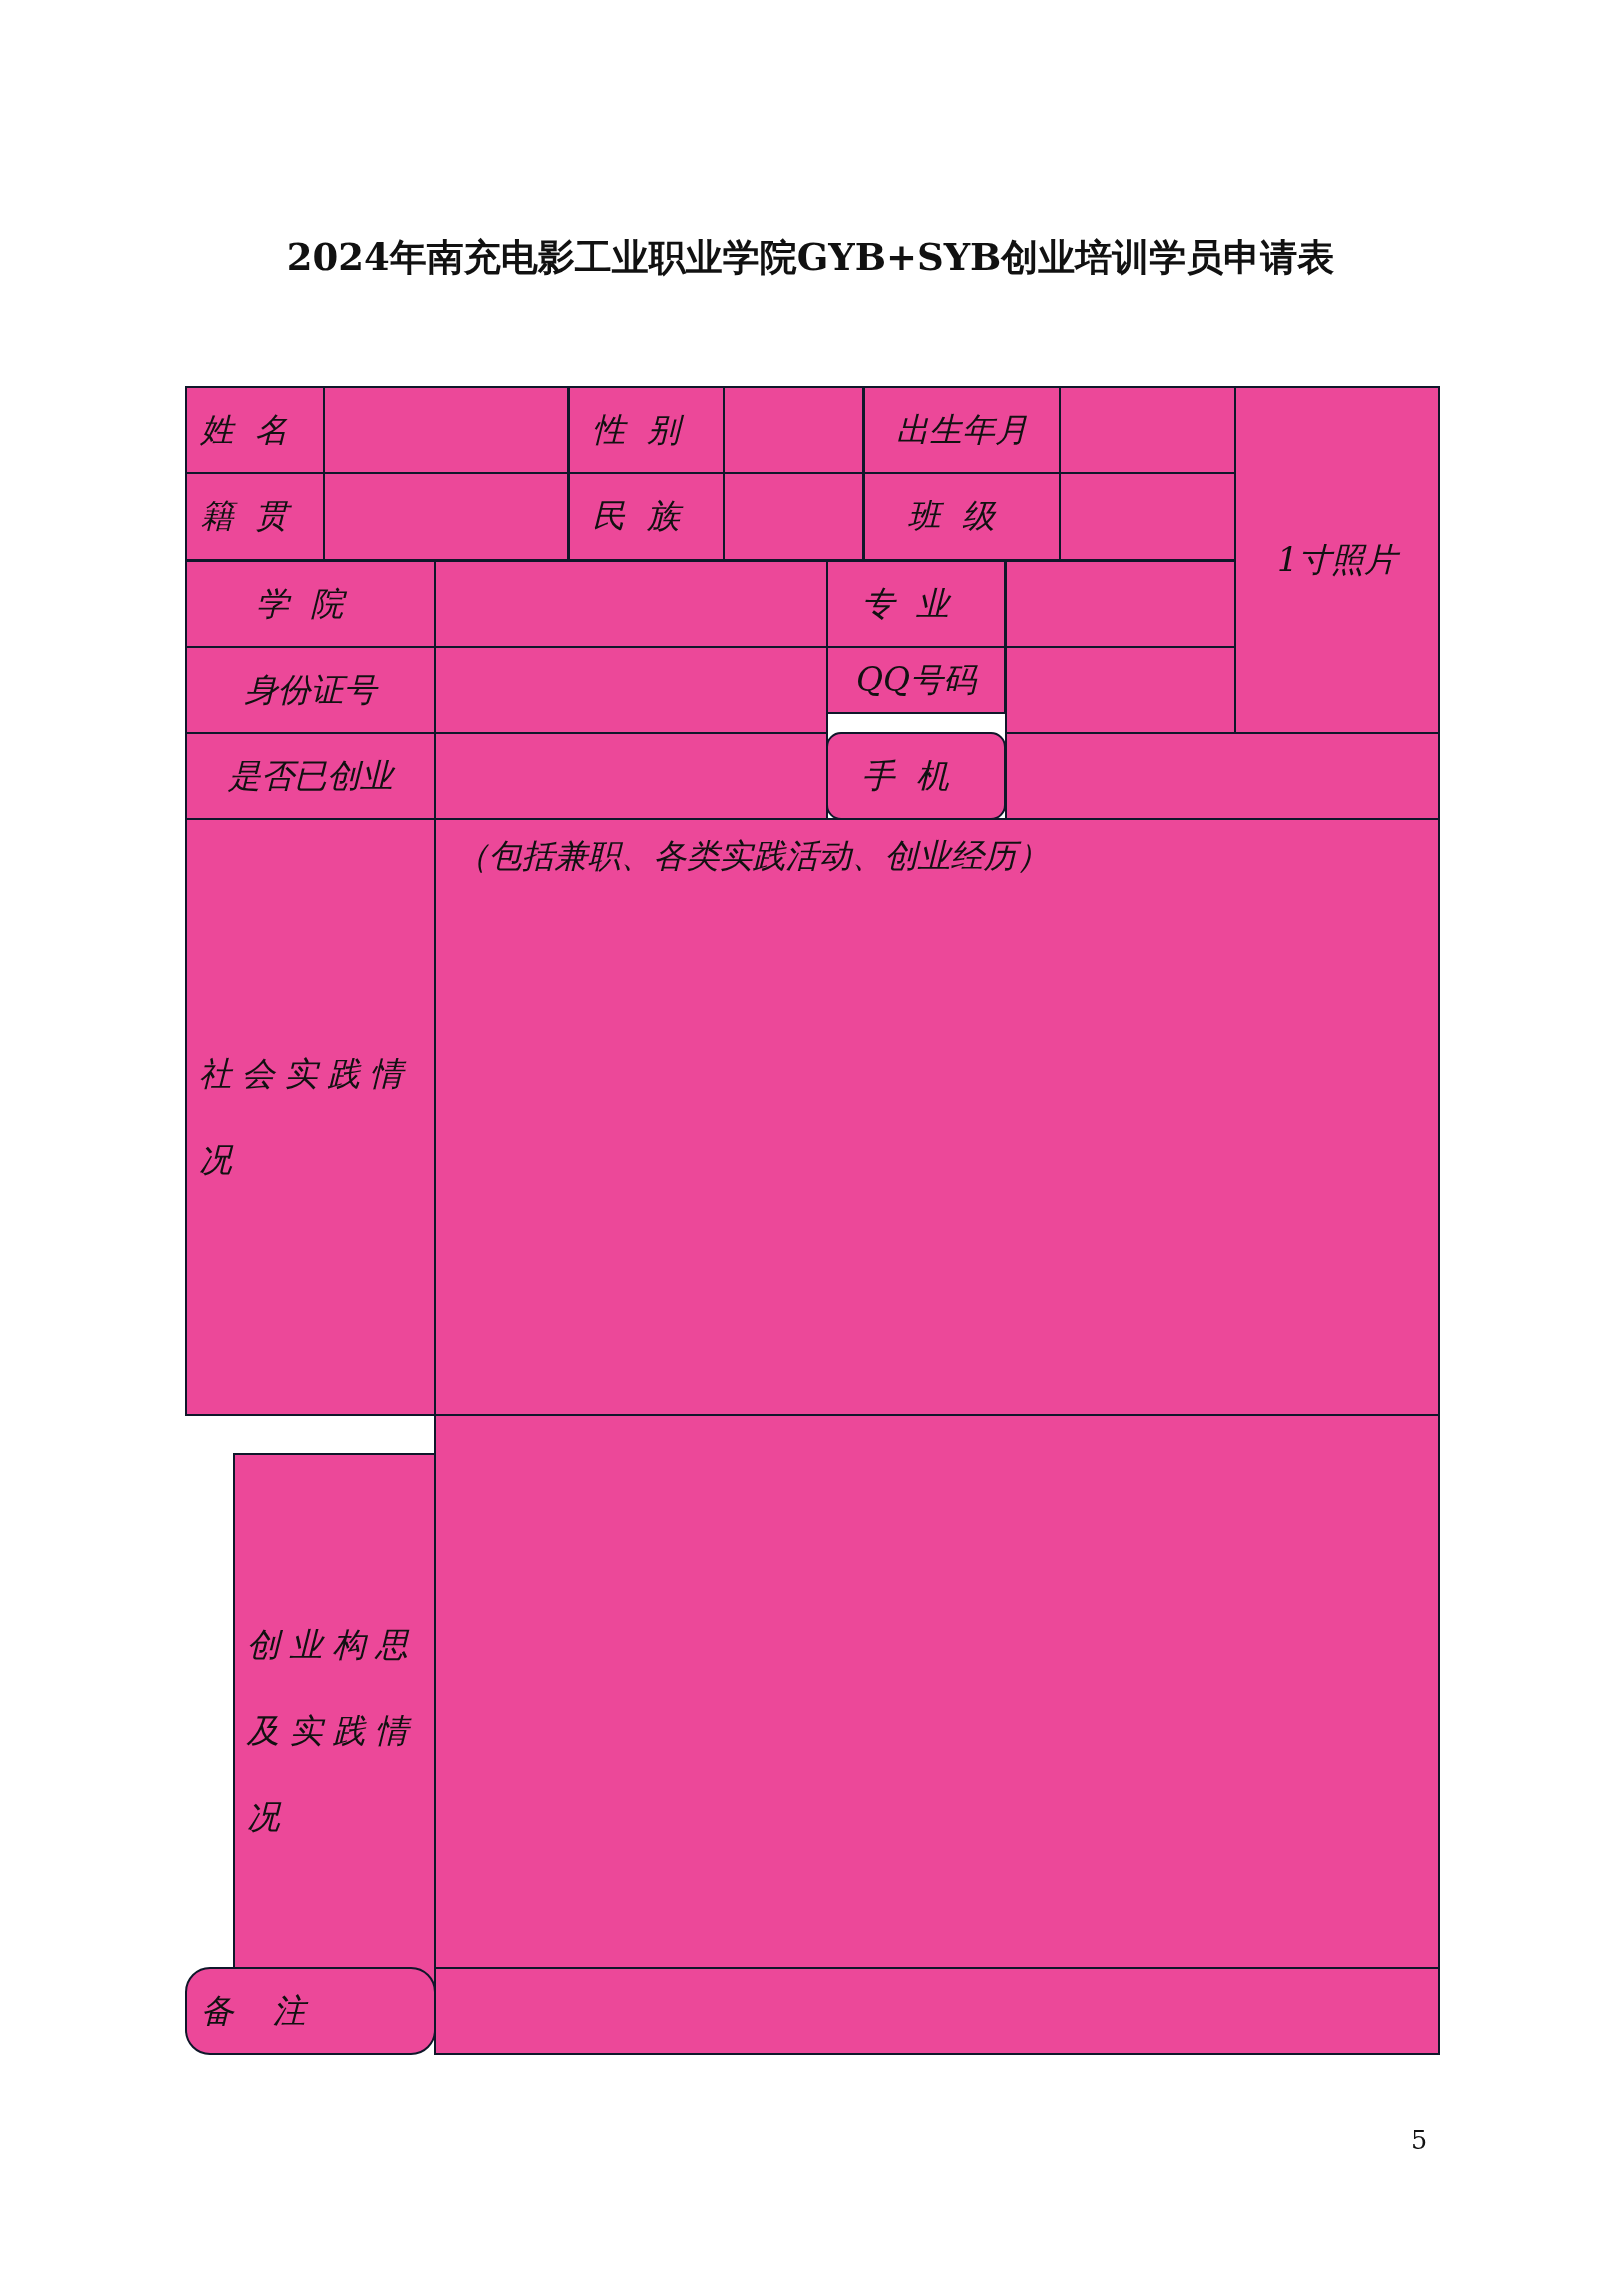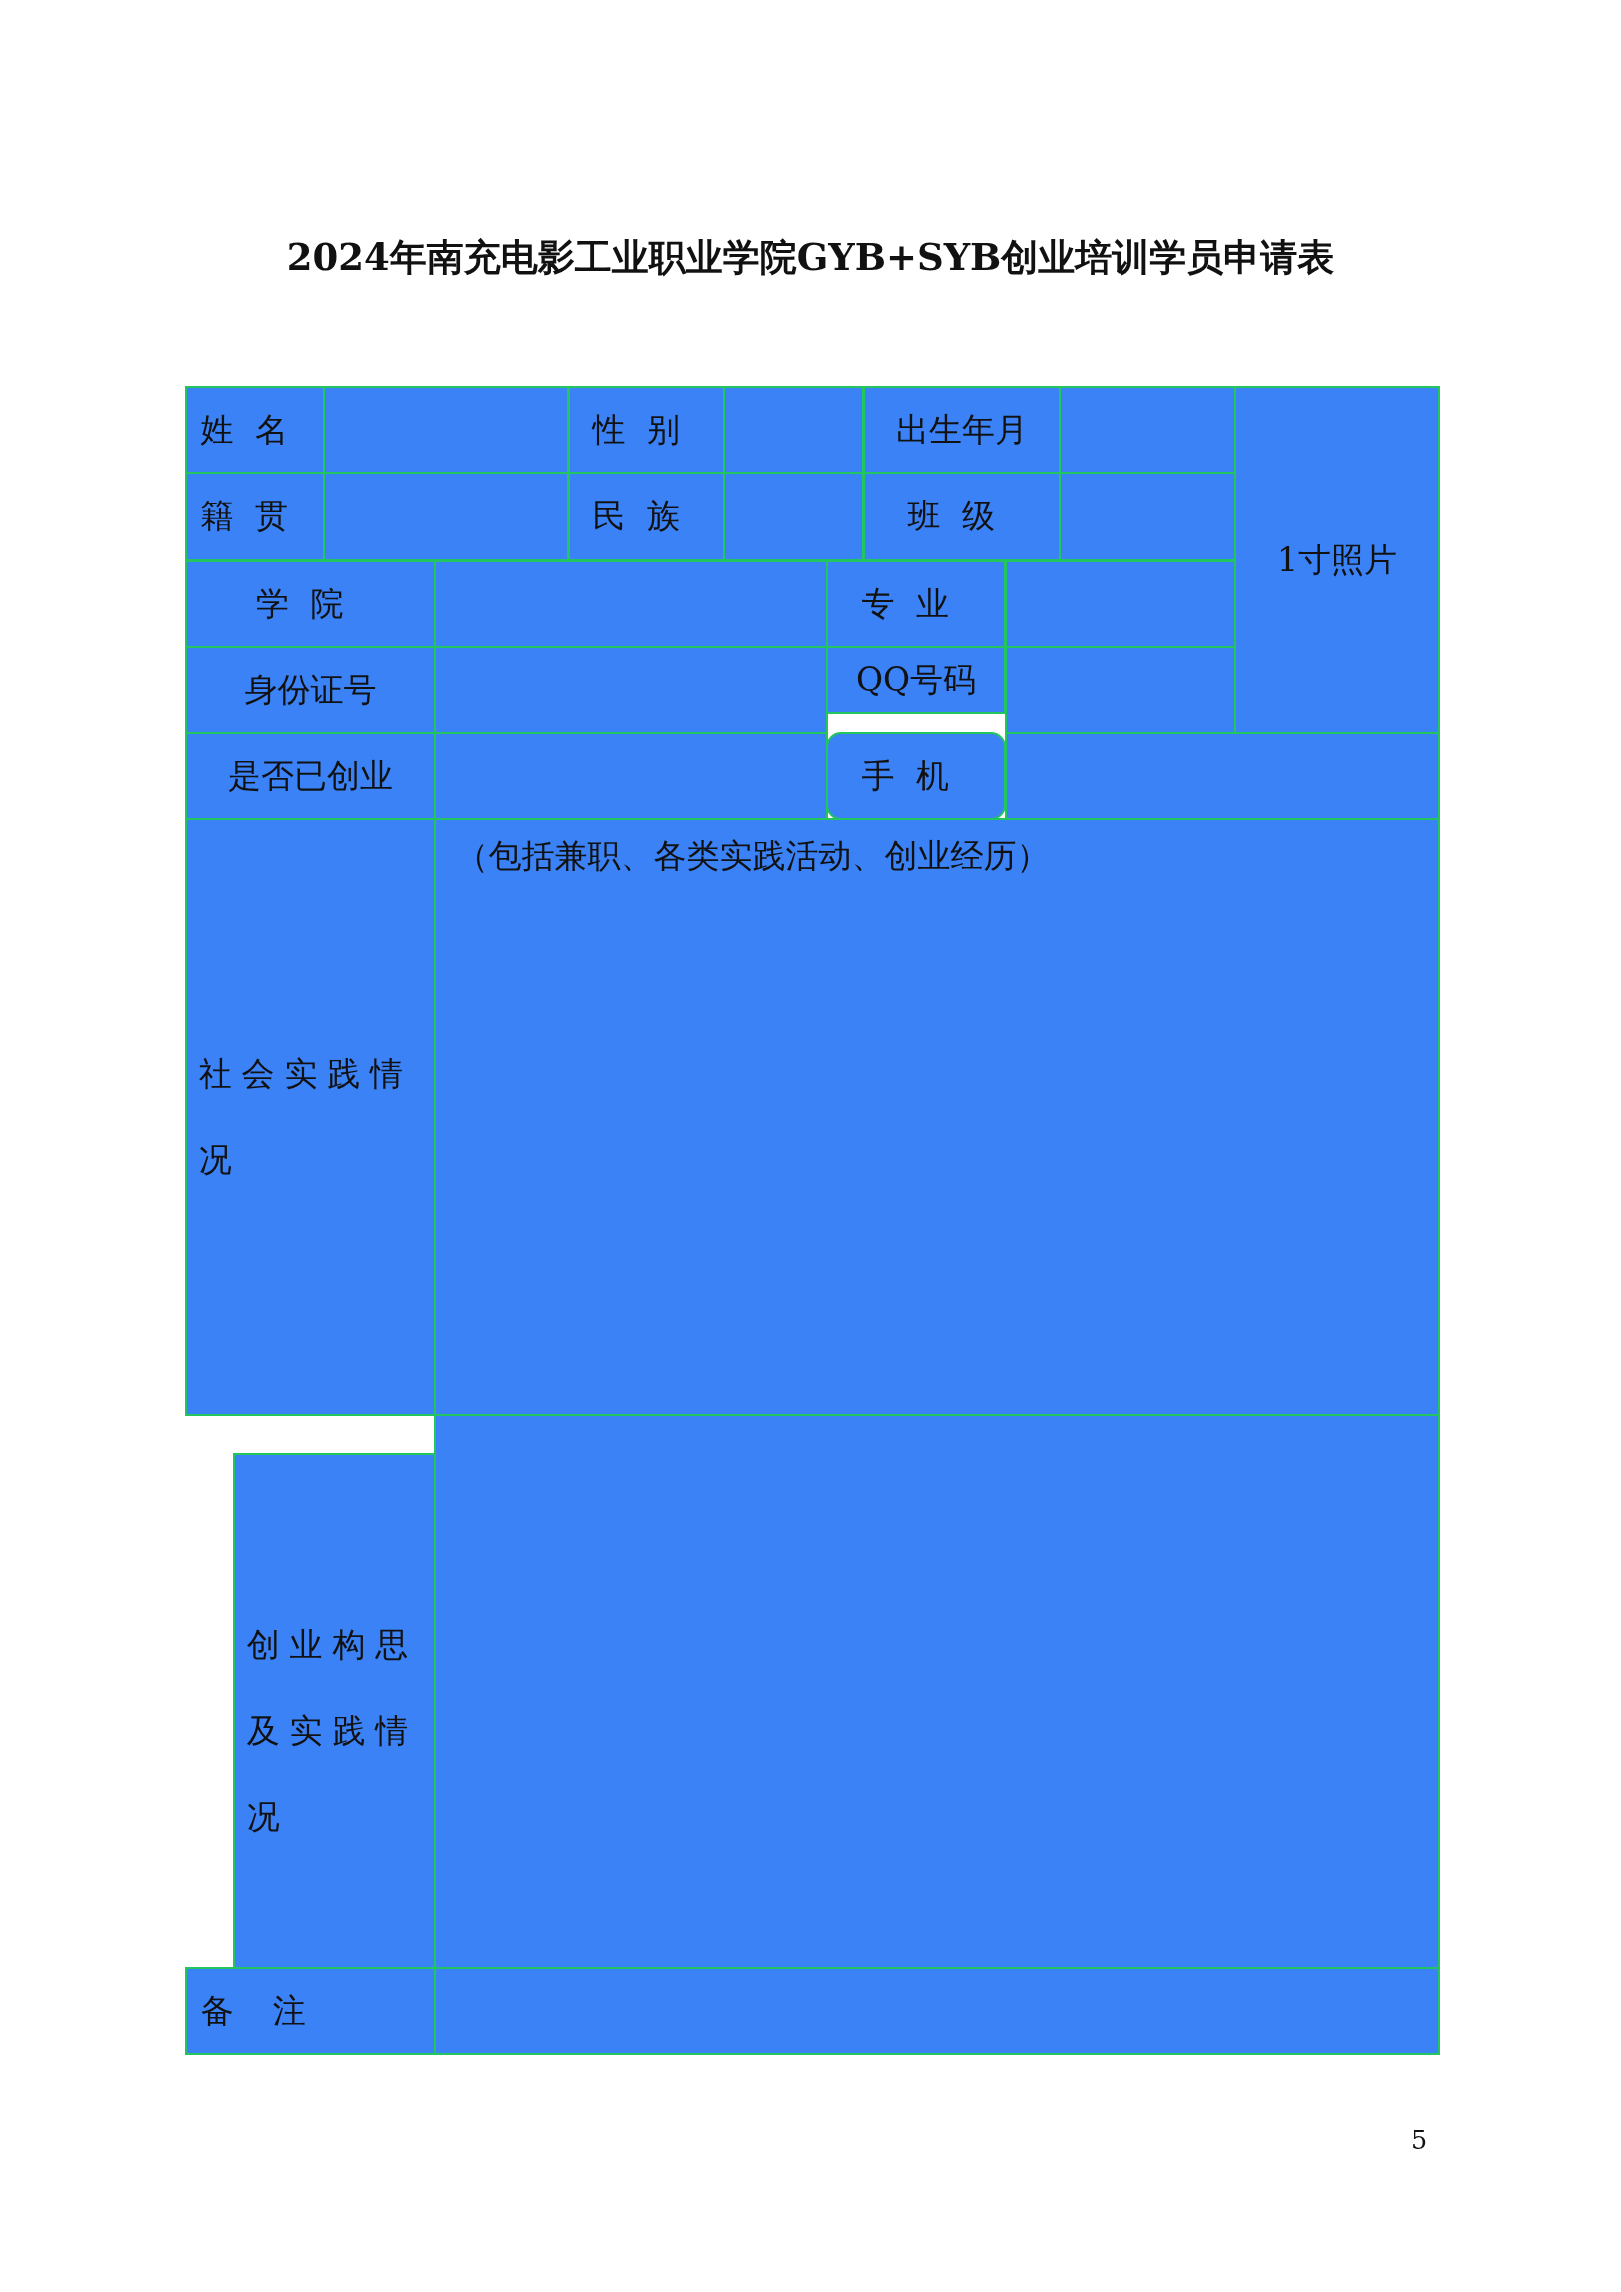--- a/index.html
+++ b/index.html
@@ -1,22 +1,22 @@
 <!DOCTYPE html>
 <html><head>
 <meta charset="utf-8">
 <style>
   html,body{margin:0;padding:0;background:#fff;}
   body{width:1621px;height:2293px;position:relative;font-family:"DejaVu Serif","Liberation Serif",serif;color:#111;}
   .title{position:absolute;left:0;top:233px;width:1621px;text-align:center;font-size:37px;font-weight:bold;letter-spacing:0px;}
-  .cell{position:absolute;box-sizing:border-box;border:2px solid #22c55e;display:flex;align-items:center;justify-content:center;font-size:33px;background:#3b82f6;}
+  .cell{position:absolute;box-sizing:border-box;border:2px solid #0f172a;display:flex;align-items:center;justify-content:center;font-size:33px;background:#ec4899;font-style:italic;}
   .cell.top{align-items:flex-start;justify-content:flex-start;}
   .cell.left{justify-content:flex-start;padding-left:13.7px;}
   .spaced{letter-spacing:21.6px;}
-  .wide{letter-spacing:39px;}
+  .wide{letter-spacing:39px;border-radius:25px;}
   .vlabel{line-height:86px;padding:0 11.8px;letter-spacing:9.8px;text-align:left;}
   .hint{padding:13.7px 0 0 19.6px;font-size:33px;}
   .pagenum{position:absolute;left:1411px;top:2125px;font-size:25.5px;}
 </style>
 </head>
 <body>
 
 <div class="title">2024年南充电影工业职业学院GYB+SYB创业培训学员申请表</div>
 
 <div class="cell spaced" style="left:185px;top:386px;width:140px;height:88px;">姓名</div>

